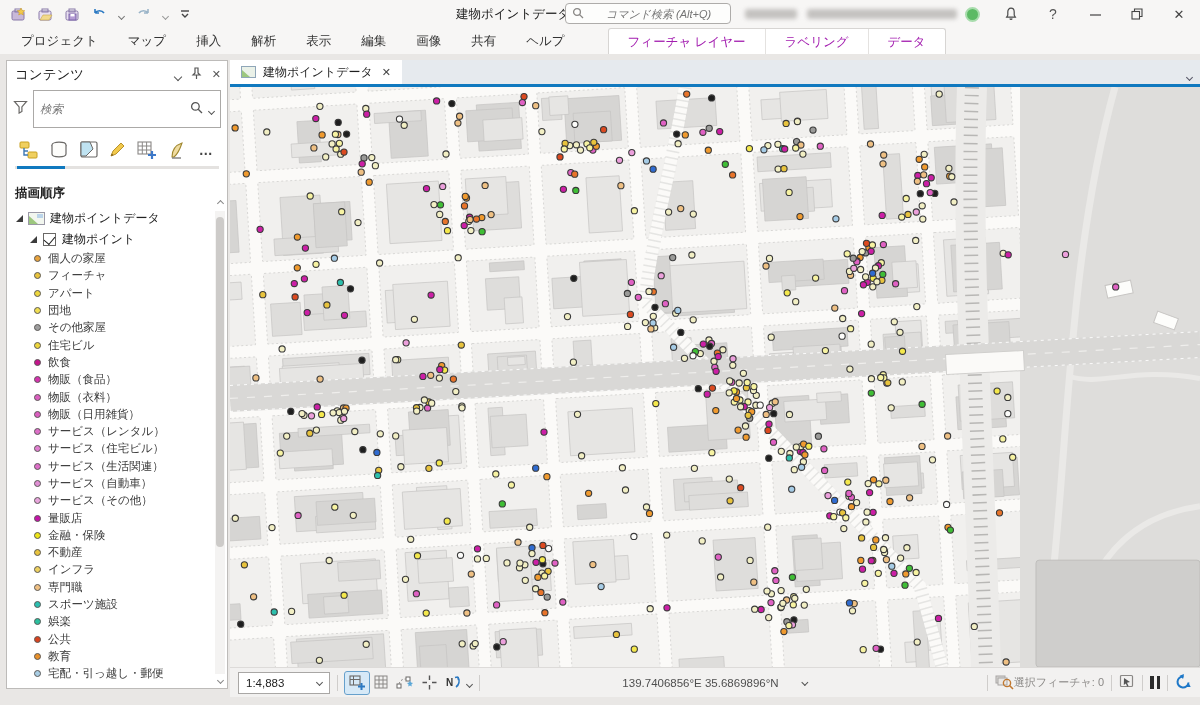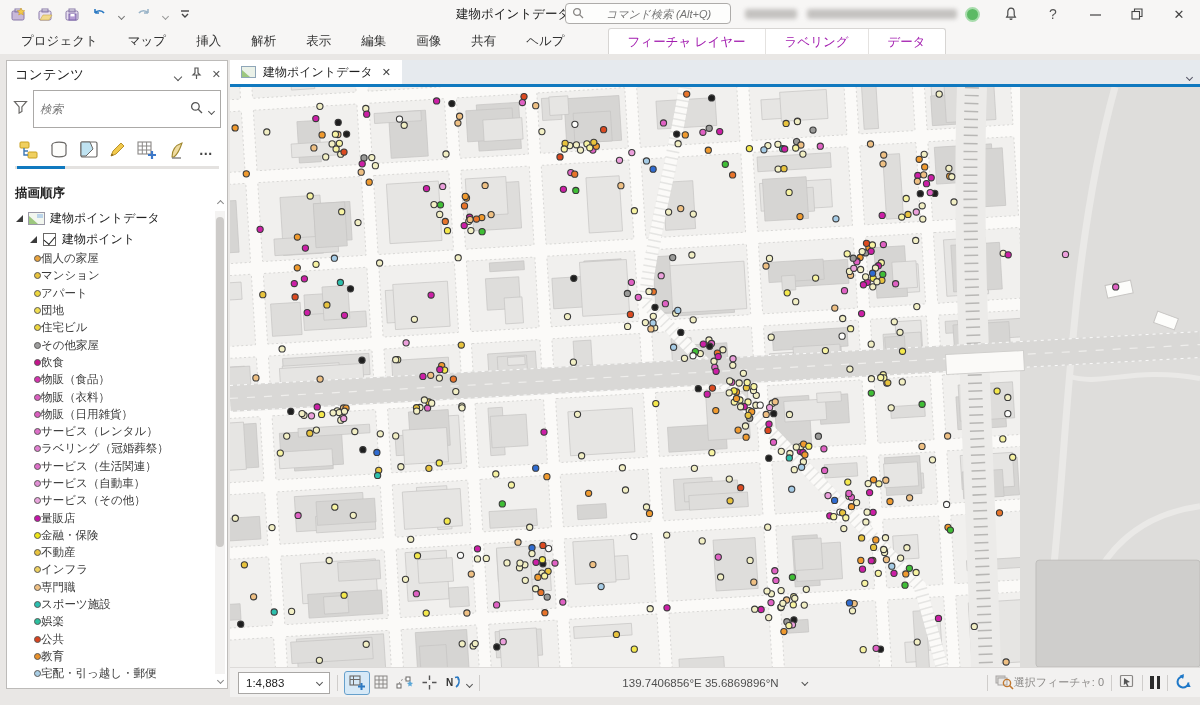--- a/index.html
+++ b/index.html
@@ -45,21 +45,21 @@
   .tree-row { display:flex; align-items:center; height:21px; font-size:12px; color:#222; }
   .tri { width:0; height:0; border-left:7px solid transparent; border-bottom:7px solid #3C3C3C; }
   .layer-thumb { width:17px; height:13px; border:1px solid #9A98A6; background:#F2F6EF; position:relative; margin:0 5px 0 5px; }
   .layer-thumb::before { content:""; position:absolute; left:0; bottom:0; border-left:9px solid #9CC77E; border-top:8px solid transparent; }
   .layer-thumb::after { content:""; position:absolute; right:1px; top:1px; width:6px; height:4px; background:#BBD4EA; }
   .cbx { width:13px; height:13px; border:1px solid #6A6866; background:#FFF; margin:0 6px 0 6px; position:relative; }
   .cbx::after { content:""; position:absolute; left:2px; top:0px; width:6px; height:9px; border-right:1.8px solid #222; border-bottom:1.8px solid #222; transform:rotate(40deg); }
   .legend-list { }
   .legend-row { display:flex; align-items:center; height:17.3px; padding-left:27px; }
   .legend-dot { width:7px; height:7px; border-radius:50%; border:1.2px solid #5A5856; flex:none; }
-  .legend-label { font-size:11.5px; color:#3A3A3A; white-space:nowrap; }
+  .legend-label { font-size:11.5px; color:#3A3A3A; margin-left:7px; white-space:nowrap; }
   .legend-row.partial { height:8px; overflow:hidden; }
   .pane-scroll { position:absolute; top:138px; bottom:2px; right:1px; width:12px; }
   .pane-scroll .track { position:absolute; inset:12px 1px 12px 1px; background:#F4F3F2; }
   .pane-scroll .thumb { position:absolute; right:2px; left:2px; top:18px; height:330px; background:#CDCBC9; border-radius:4px; }
   .scroll-arrow { position:absolute; right:2px; width:8px; height:8px; display:flex; align-items:center; justify-content:center; }
   
   .map-view { position:absolute; left:230px; top:6px; right:0; bottom:8px; }
   .tabstrip { height:24px; background:#E6EAEE; display:flex; align-items:stretch; position:relative; }
   .map-tab { background:#FFFFFF; display:flex; align-items:center; gap:7px; padding:0 11px; font-size:12px; color:#1F1F1F; }
   .map-tab .thumb { width:15px; height:12px; border:1px solid #8FA6B8; background:#EAF1E8; position:relative; }
@@ -265,39 +265,39 @@
       <span class="cbx"></span>
       <span>建物ポイント</span>
     </div>
     <div class="legend-list">
         <div class="legend-row">
           <span class="legend-dot" style="background: rgb(232, 163, 61);"></span>
           <span class="legend-label">個人の家屋</span>
         </div>
         <div class="legend-row">
           <span class="legend-dot" style="background: rgb(232, 195, 61);"></span>
-          <span class="legend-label">マンション</span>
+          <span class="legend-label">フィーチャ</span>
         </div>
         <div class="legend-row">
           <span class="legend-dot" style="background: rgb(237, 214, 61);"></span>
           <span class="legend-label">アパート</span>
         </div>
         <div class="legend-row">
           <span class="legend-dot" style="background: rgb(240, 222, 82);"></span>
           <span class="legend-label">団地</span>
         </div>
         <div class="legend-row">
+          <span class="legend-dot" style="background: rgb(158, 158, 158);"></span>
+          <span class="legend-label">その他家屋</span>
+        </div>
+        <div class="legend-row">
           <span class="legend-dot" style="background: rgb(237, 214, 61);"></span>
           <span class="legend-label">住宅ビル</span>
         </div>
         <div class="legend-row">
-          <span class="legend-dot" style="background: rgb(158, 158, 158);"></span>
-          <span class="legend-label">その他家屋</span>
-        </div>
-        <div class="legend-row">
           <span class="legend-dot" style="background: rgb(196, 20, 140);"></span>
           <span class="legend-label">飲食</span>
         </div>
         <div class="legend-row">
           <span class="legend-dot" style="background: rgb(212, 51, 174);"></span>
           <span class="legend-label">物販（食品）</span>
         </div>
         <div class="legend-row">
           <span class="legend-dot" style="background: rgb(219, 95, 192);"></span>
           <span class="legend-label">物販（衣料）</span>
@@ -305,21 +305,21 @@
         <div class="legend-row">
           <span class="legend-dot" style="background: rgb(219, 95, 192);"></span>
           <span class="legend-label">物販（日用雑貨）</span>
         </div>
         <div class="legend-row">
           <span class="legend-dot" style="background: rgb(221, 111, 200);"></span>
           <span class="legend-label">サービス（レンタル）</span>
         </div>
         <div class="legend-row">
           <span class="legend-dot" style="background: rgb(224, 127, 208);"></span>
-          <span class="legend-label">ラベリング（冠婚葬祭）</span>
+          <span class="legend-label">サービス（住宅ビル）</span>
         </div>
         <div class="legend-row">
           <span class="legend-dot" style="background: rgb(221, 111, 200);"></span>
           <span class="legend-label">サービス（生活関連）</span>
         </div>
         <div class="legend-row">
           <span class="legend-dot" style="background: rgb(224, 143, 212);"></span>
           <span class="legend-label">サービス（自動車）</span>
         </div>
         <div class="legend-row">

